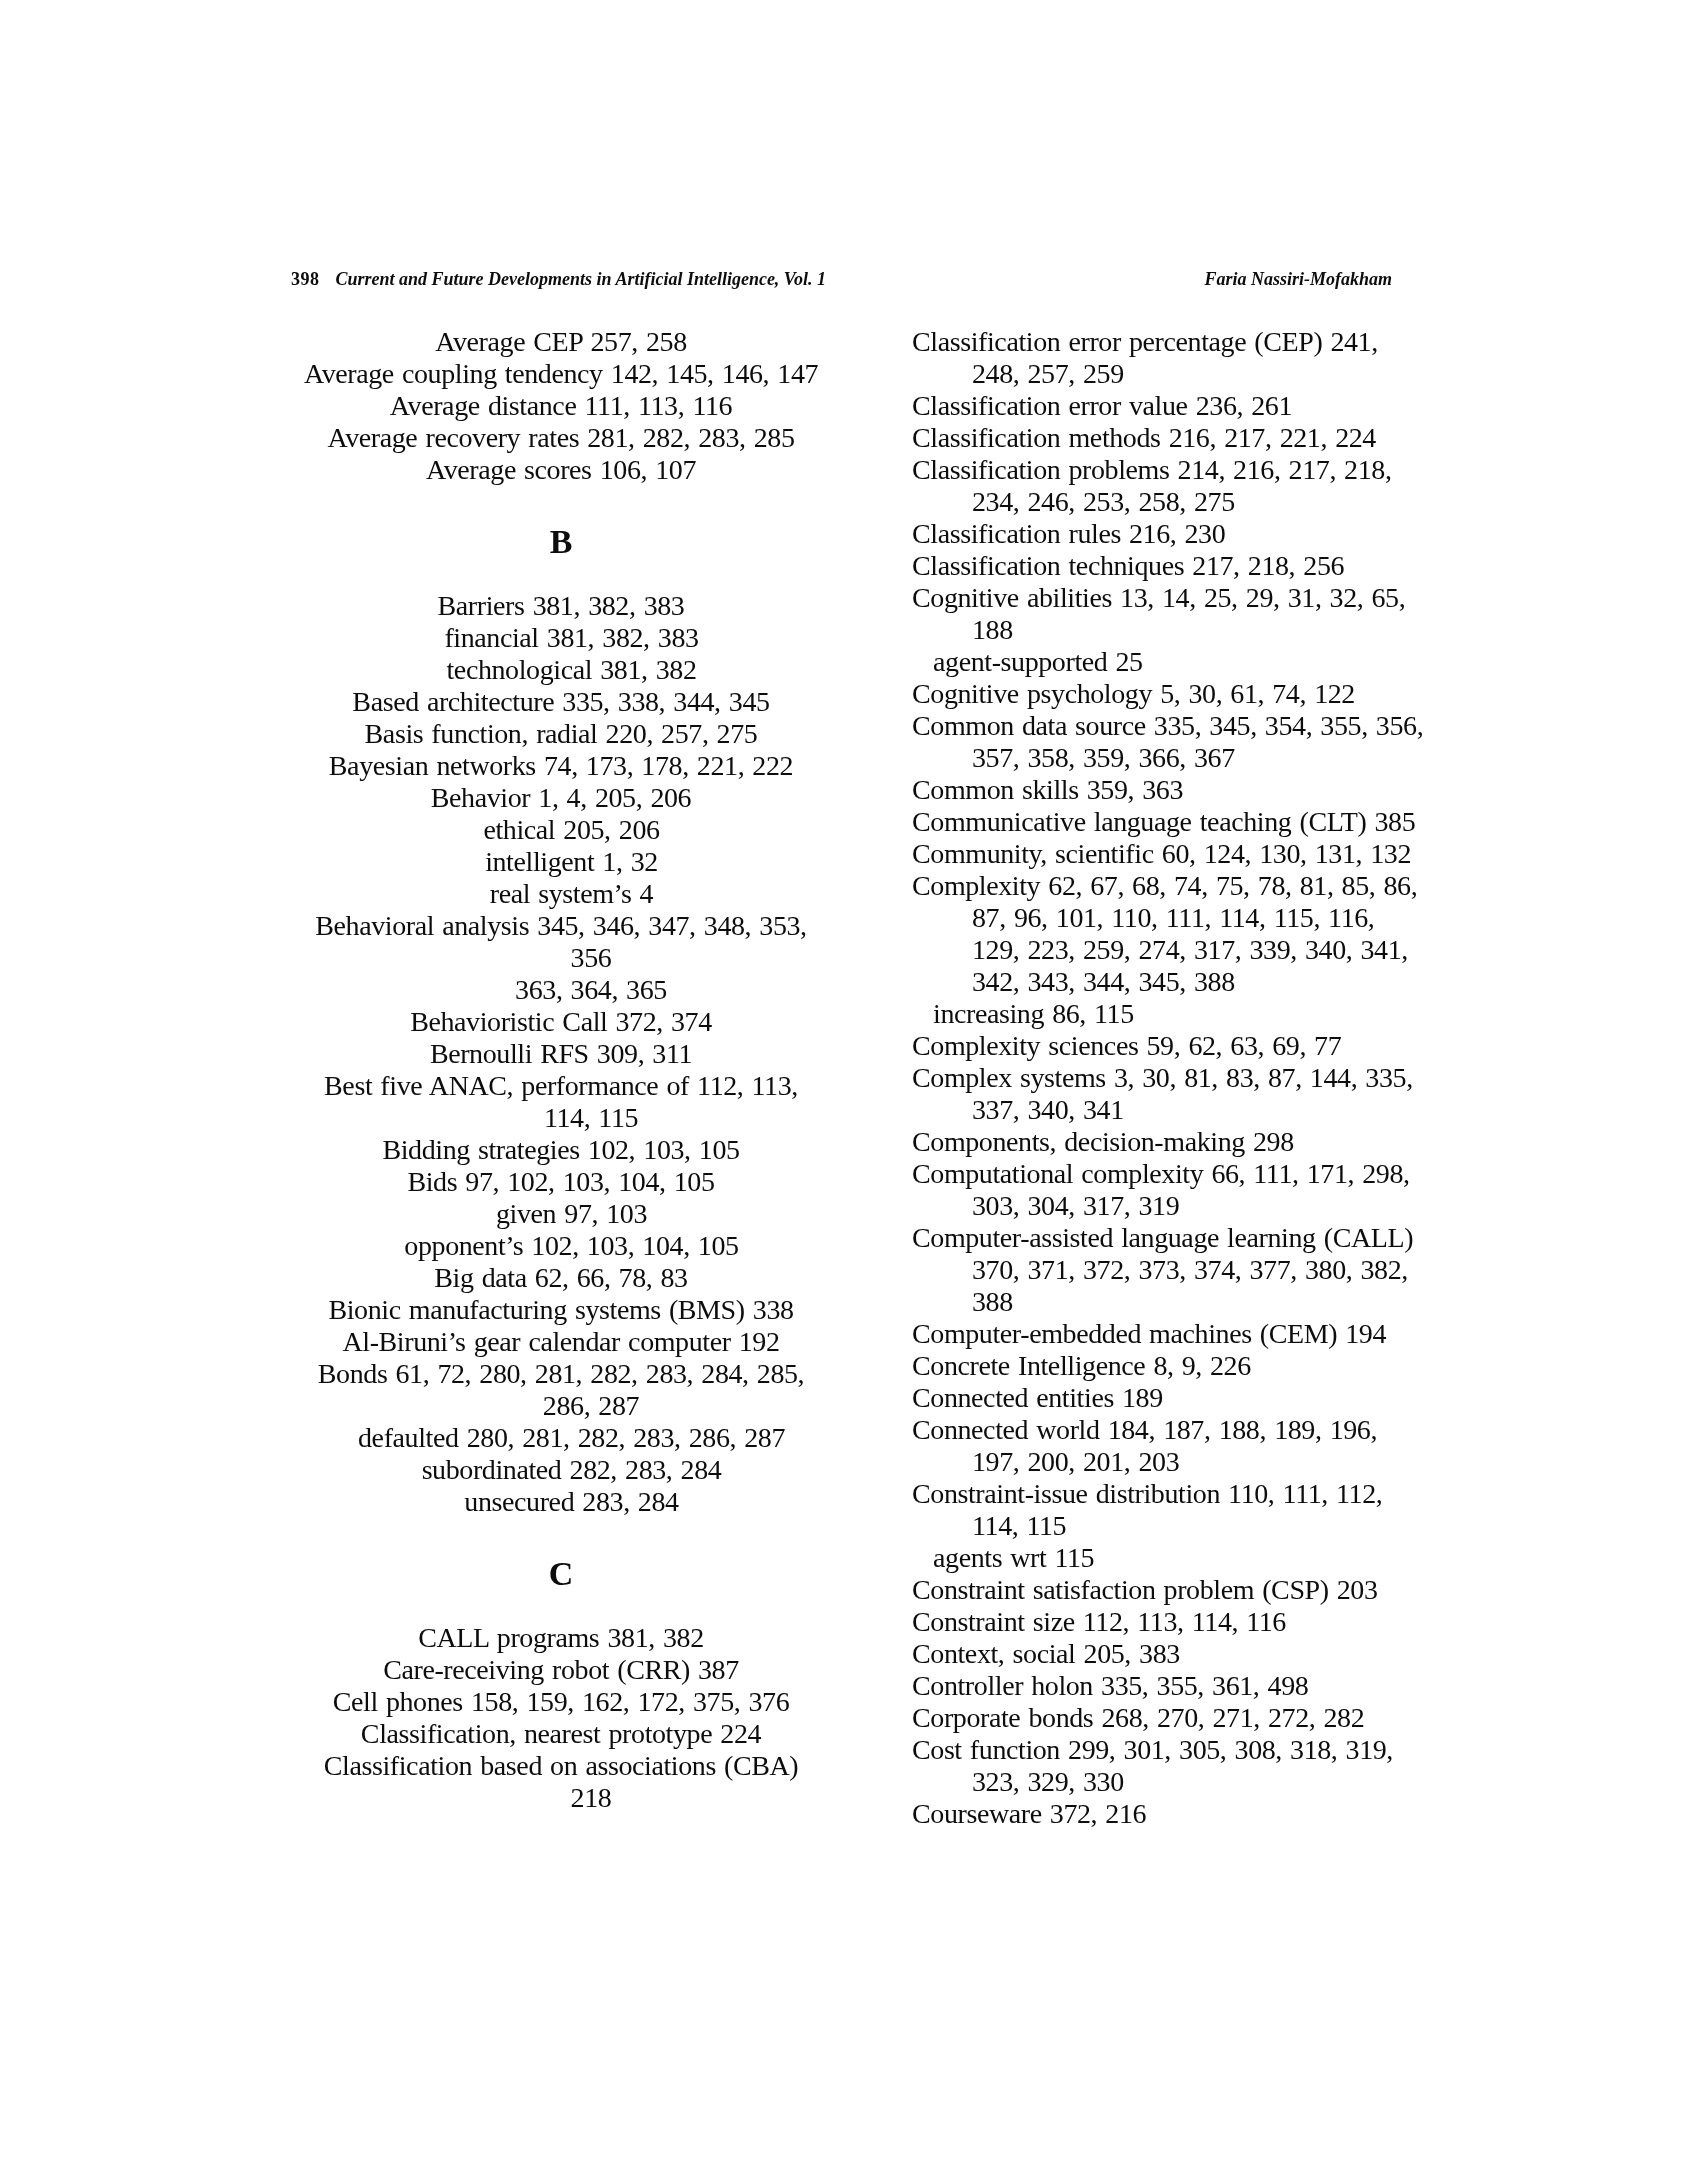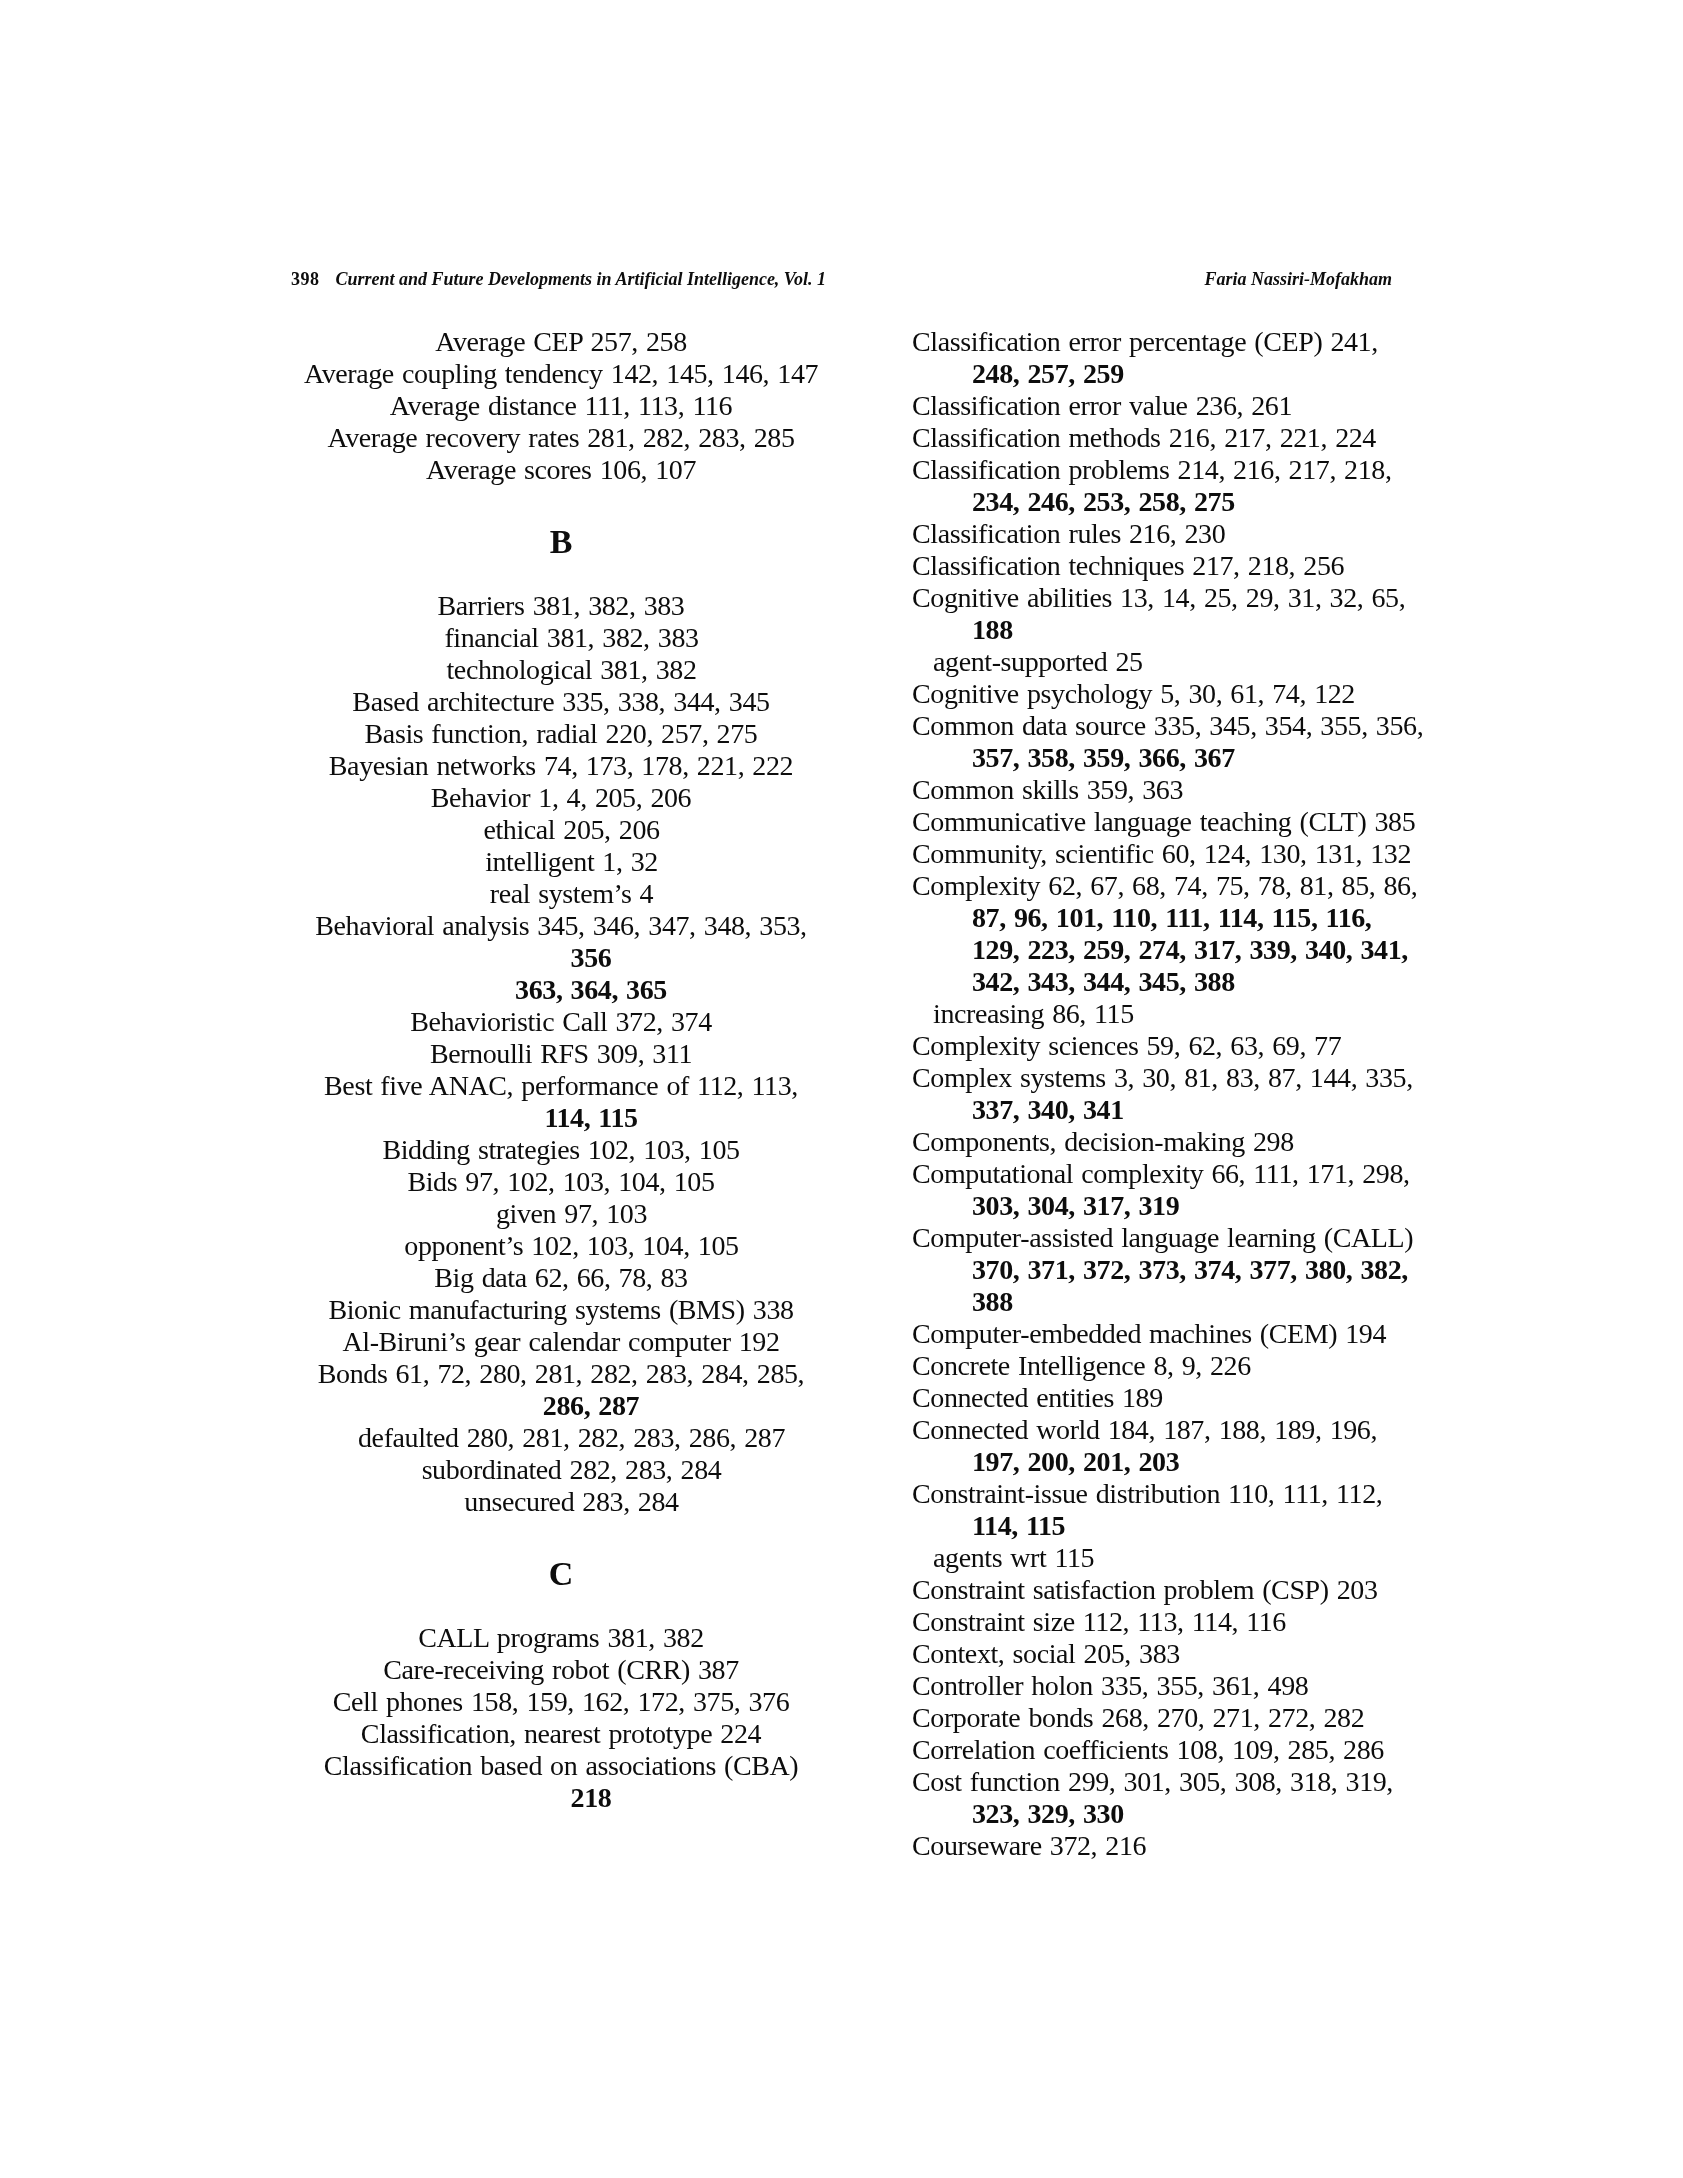--- a/index.html
+++ b/index.html
@@ -57,21 +57,21 @@
   }
   .col-left  { left: 291px; text-align: center; }
   .col-right { left: 868px; margin-left: 44px; }
   .line {
     height: 32px;
     line-height: 32px;
     white-space: nowrap;
   }
   .line.entry { padding-left: 0; }
   .line.sub   { padding-left: 21px; }
-  .line.cont  { padding-left: 60px; font-weight: bold; }
+  .line.cont  { padding-left: 60px; }
   .line.section {
     height: 40px;
     line-height: 40px;
     margin-top: 36px;
     margin-bottom: 28px;
     font-size: 34px;
     font-weight: bold;
     letter-spacing: 0;
   }
 </style>
@@ -170,20 +170,19 @@
       <div class="line entry">Connected world 184, 187, 188, 189, 196,</div>
       <div class="line cont">197, 200, 201, 203</div>
       <div class="line entry">Constraint-issue distribution 110, 111, 112,</div>
       <div class="line cont">114, 115</div>
       <div class="line sub">agents wrt 115</div>
       <div class="line entry">Constraint satisfaction problem (CSP) 203</div>
       <div class="line entry">Constraint size 112, 113, 114, 116</div>
       <div class="line entry">Context, social 205, 383</div>
       <div class="line entry">Controller holon 335, 355, 361, 498</div>
       <div class="line entry">Corporate bonds 268, 270, 271, 272, 282</div>
-      <div class="line entry">Correlation coefficients 108, 109, 285, 286</div>
       <div class="line entry">Cost function 299, 301, 305, 308, 318, 319,</div>
       <div class="line cont">323, 329, 330</div>
       <div class="line entry">Courseware 372, 216</div>
     </div>
 
 </div>
 
 
 </body></html>

